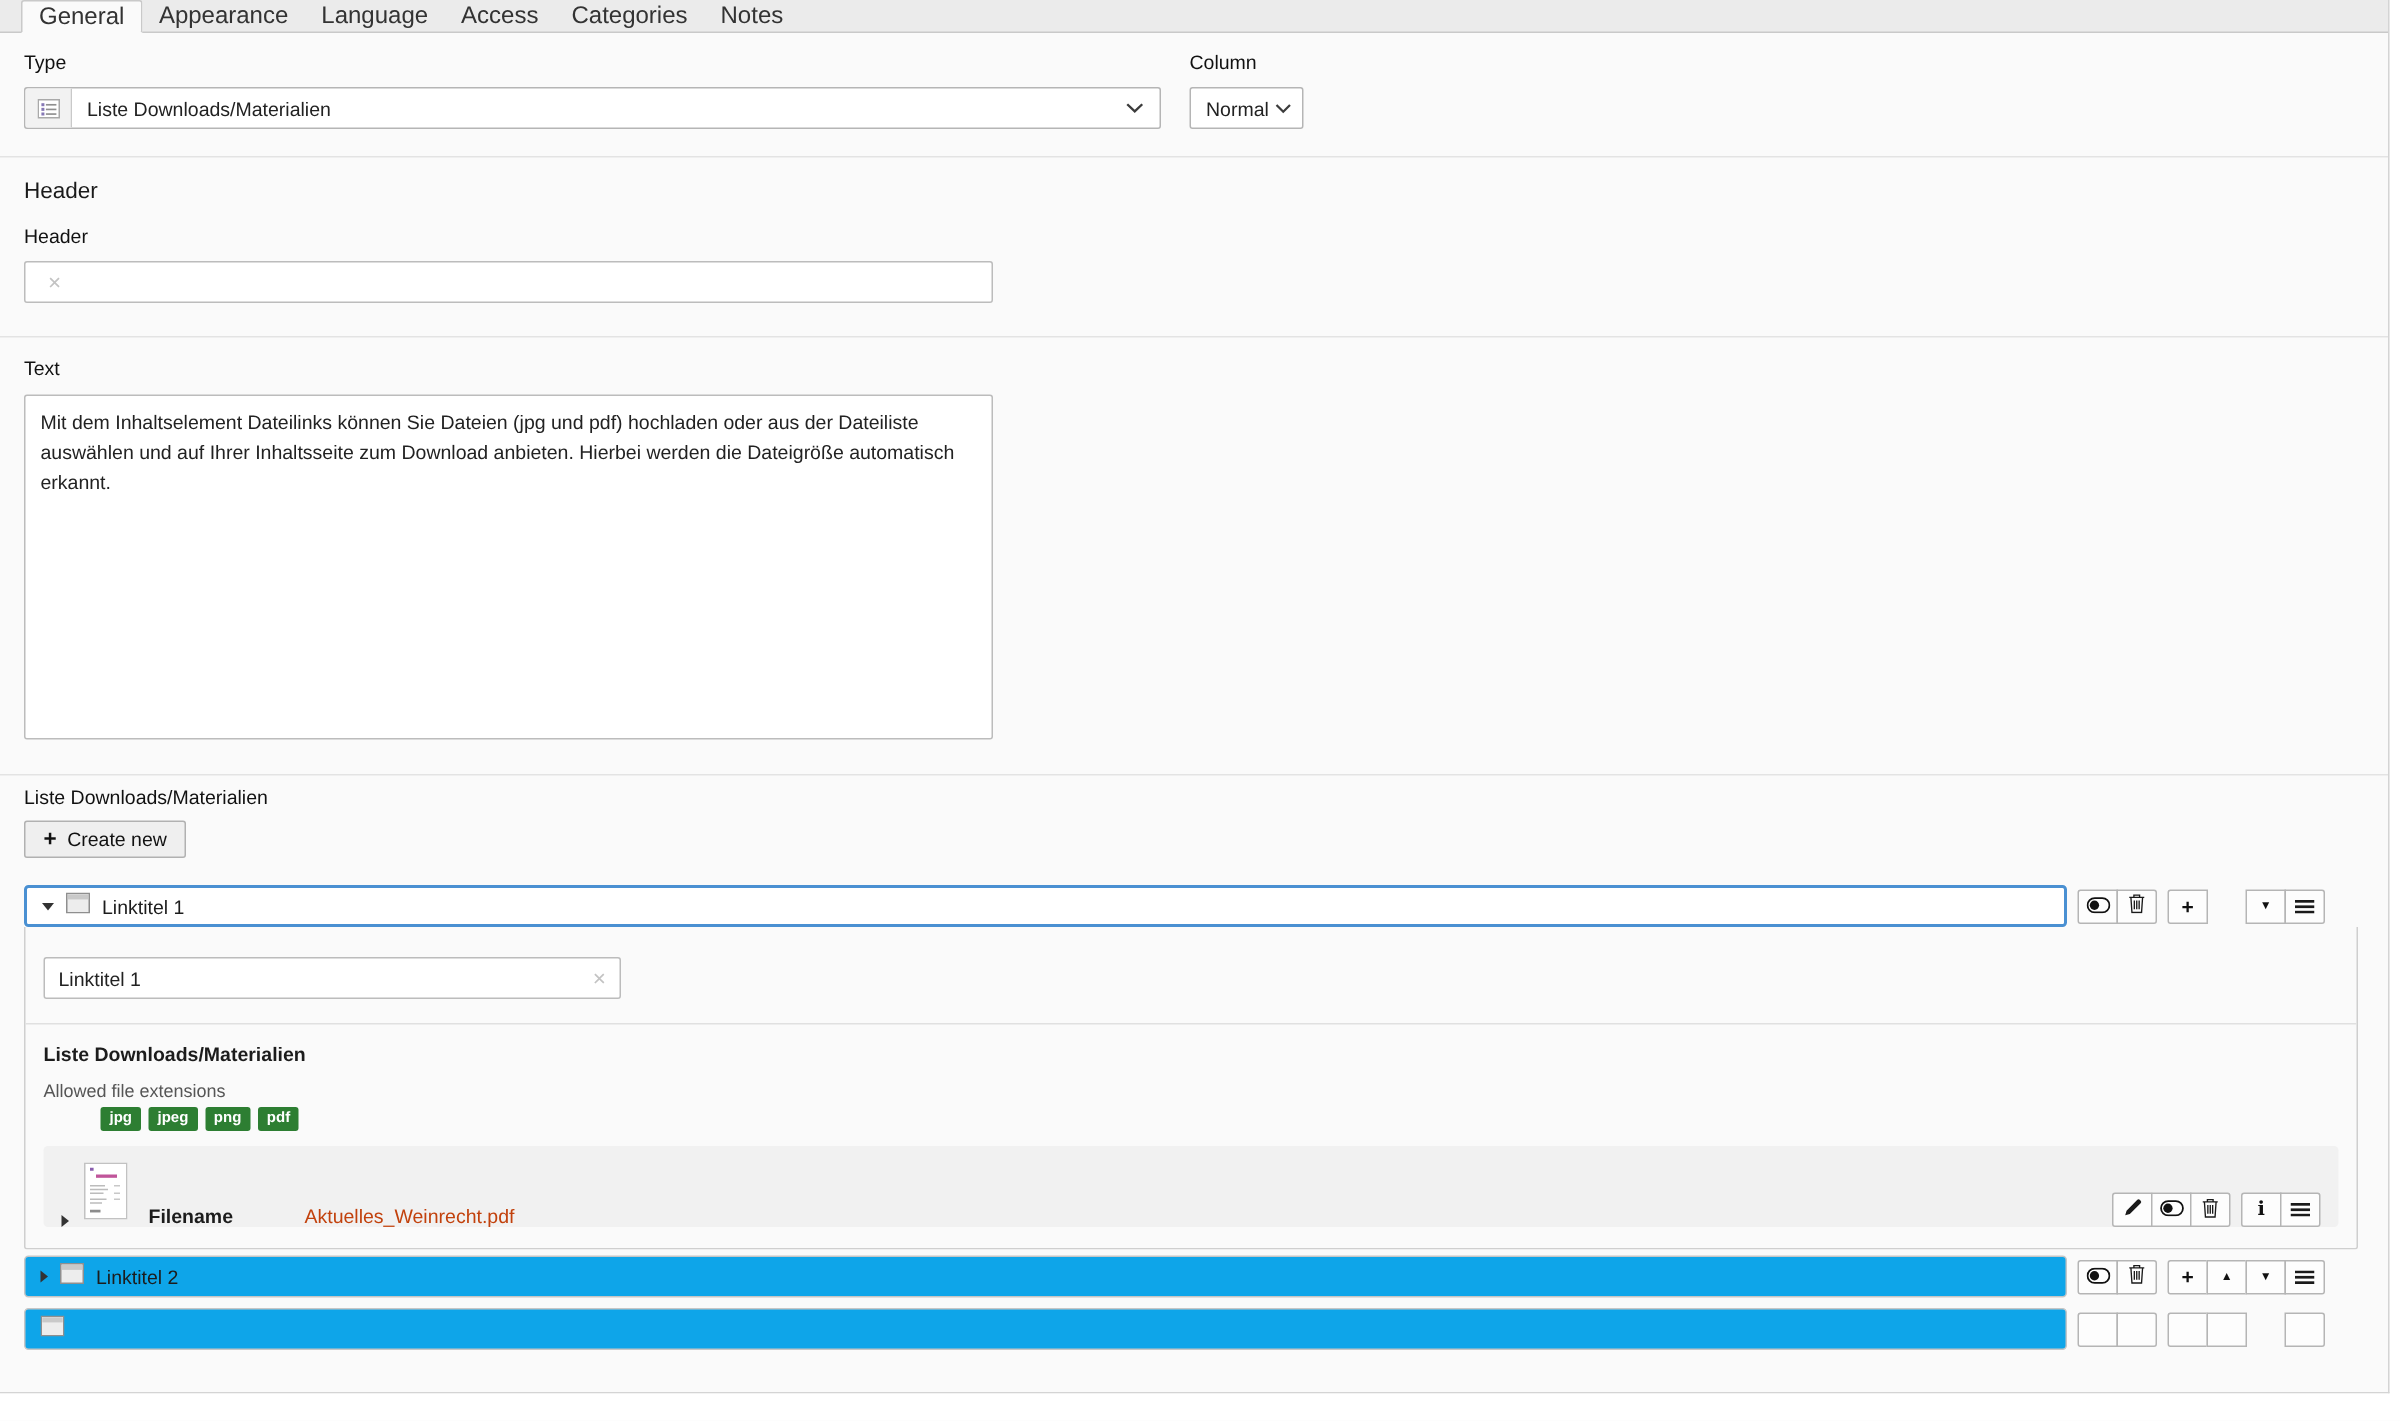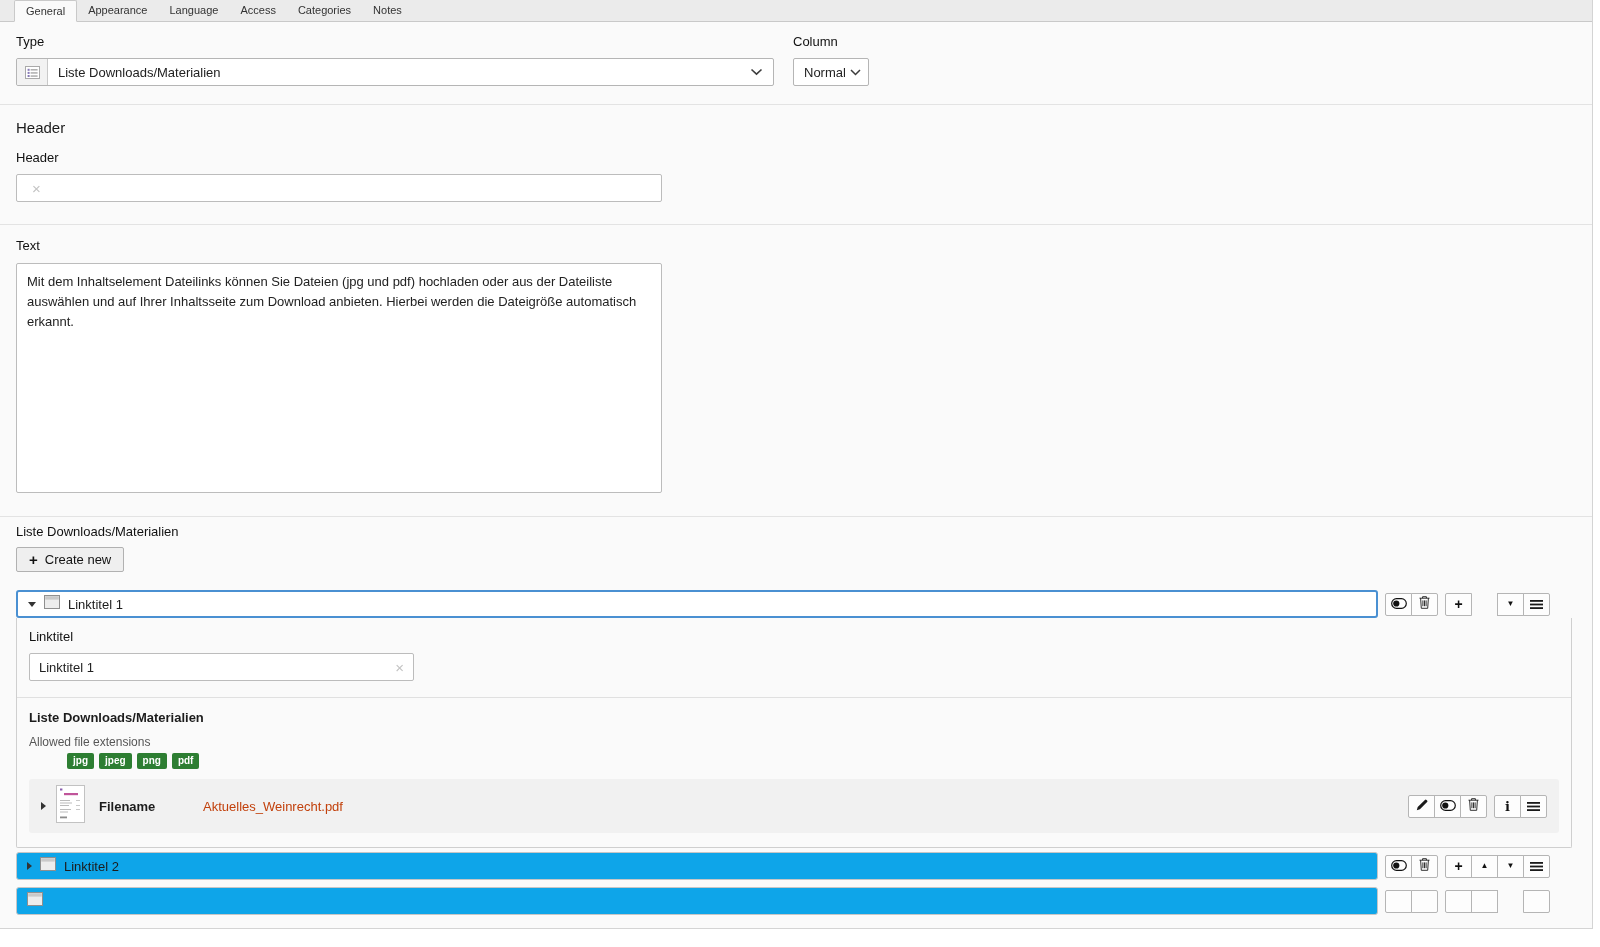--- a/index.html
+++ b/index.html
@@ -1,21 +1,21 @@
 <!DOCTYPE html>
 <html><head>
 <meta charset="utf-8">
 <style>
   * { box-sizing: border-box; }
   html,body { margin:0; padding:0; background:#fff; font-family:"Liberation Sans",sans-serif; color:#1c1c1c; }
   .page { width:1593px; height:929px; background:#fafafa; border-right:1px solid #d4d4d4; border-bottom:1px solid #d4d4d4; overflow:hidden; }
 
   
   .tabbar { display:flex; background:#ebebeb; border-bottom:1px solid #c9c9c9; height:22px; padding-left:14px; }
-  .tab { padding:0 11px; font-size:11px; line-height:21px; color:#333; cursor:pointer; white-space:nowrap; }
+  .tab { padding:0 11px; font-size:16px; line-height:21px; color:#333; cursor:pointer; white-space:nowrap; }
   .tab.active { background:#fafafa; border:1px solid #c9c9c9; border-bottom:1px solid #fafafa; margin-bottom:-1px; border-radius:2px 2px 0 0; }
 
   .main { padding:0 16px; }
   .sep { border:none; border-top:1px solid #e3e3e3; margin:0 -16px; }
 
   h2.sect { font-size:15px; font-weight:400; color:#1a1a1a; margin:0; }
   .flabel { display:block; font-size:13px; font-weight:400; color:#111; }
 
   
   .select { display:flex; align-items:center; height:28px; background:#fff; border:1px solid #b5b5b5; border-radius:2px; cursor:pointer; }
@@ -53,21 +53,21 @@
   .glyph-info { font-family:"DejaVu Serif",serif; font-weight:700; font-size:13px; color:#111; line-height:1; }
 
   .rec-body { width:1556px; border:1px solid #cfcfcf; border-top:none; border-radius:0 0 2px 2px; }
   .rec-sec1 { padding:11px 12px 16px; border-bottom:1px solid #e0e0e0; }
   .rec-sec2 { padding:12px 12px 14px; }
   .sub-head { font-size:13px; font-weight:700; }
   .allowed { font-size:12px; color:#565656; margin-top:10px; }
   .badges { margin-top:4px; display:flex; gap:5px;padding-left:38px; }
   .badge { background:#2d7e32; color:#fff; font-size:10px; font-weight:700; padding:3px 6px; border-radius:2px; line-height:1; }
 
-  .file-row { margin-top:10px; height:54px; background:#f1f1f1; border-radius:3px; display:flex; align-items:center; padding:0 12px; }
+  .file-row { margin-top:10px; height:54px; background:#f1f1f1; border-radius:3px; display:flex; align-items:flex-end; padding:0 12px; }
   .file-label { font-size:13px; font-weight:700; margin-left:14px; width:104px; }
   .file-name { font-size:13px; color:#c2410c; }
   .file-row .ctrl { margin-left:auto; }
   .thumb { margin-left:10px; }
 </style>
 </head>
 <body>
 
 <div class="page">
 
@@ -185,21 +185,20 @@
                   <rect y="7.2" width="13" height="1.8" fill="#1a1a1a"></rect>
                 </svg></span>
             </button>
         </div>
       </div>
     </div>
 
     
     <div class="rec-body">
       <div class="rec-sec1">
-        <label class="flabel">Linktitel</label>
         <div class="inputwrap" style="margin-top:9px; width:385px;">
           <input type="text" value="Linktitel 1" style="">
           <span class="clear">×</span>
         </div>
       </div>
       <div class="rec-sec2">
         <div class="sub-head">Liste Downloads/Materialien</div>
         <div class="allowed">Allowed file extensions</div>
         <div class="badges">
           <span class="badge">jpg</span>

